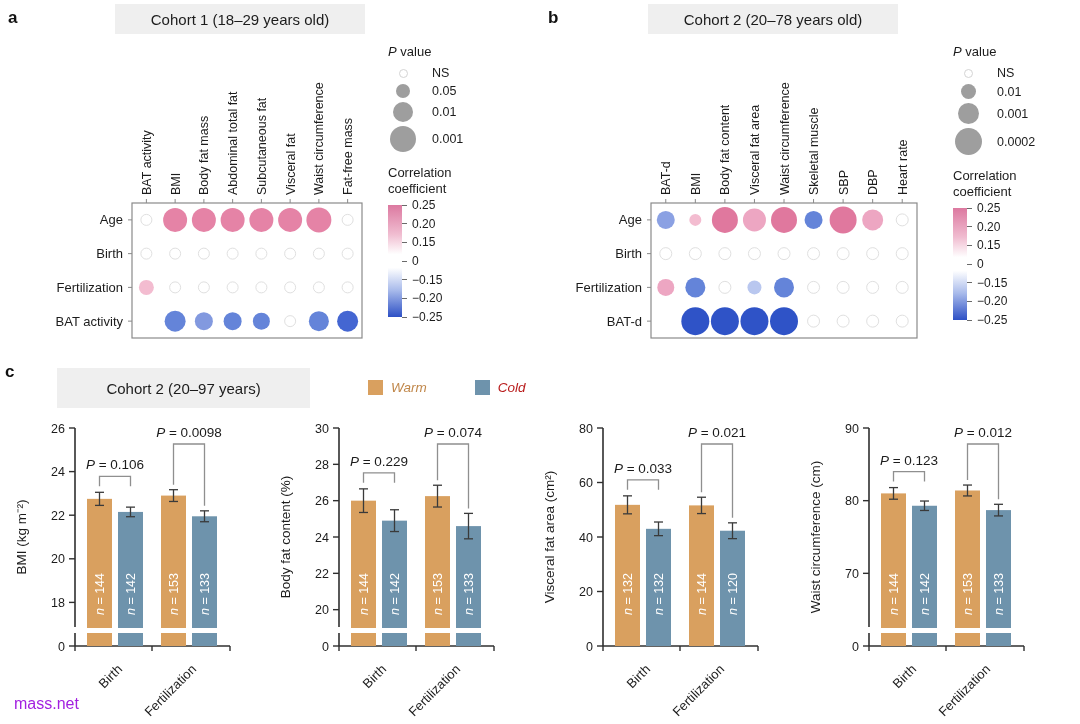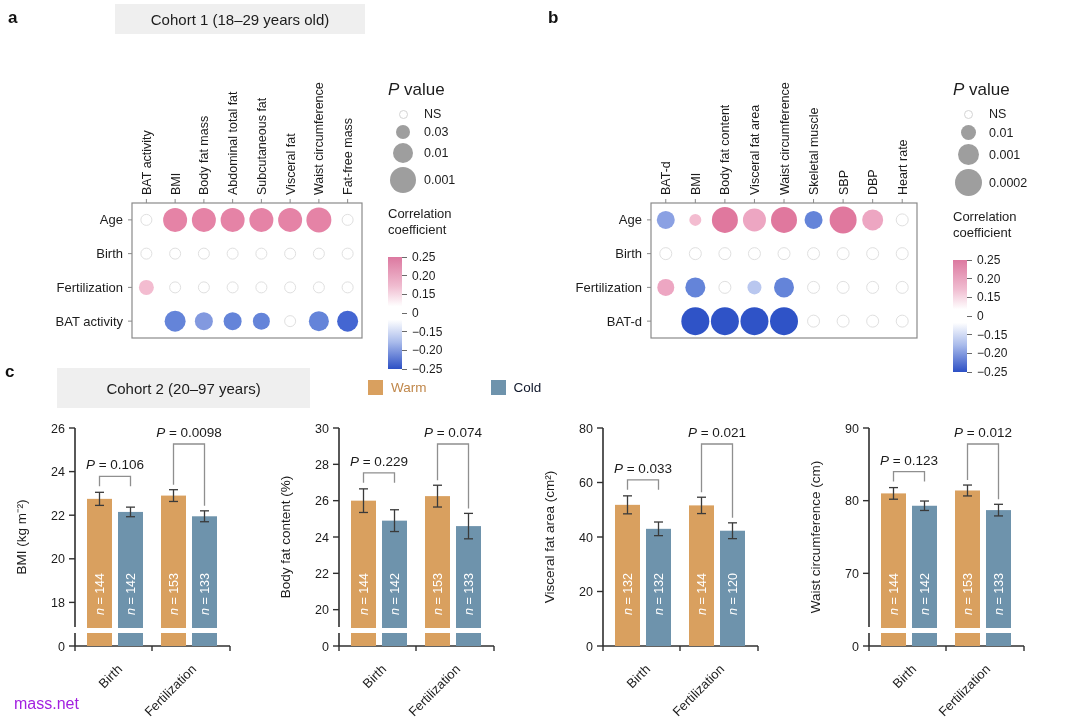--- a/index.html
+++ b/index.html
@@ -3,34 +3,34 @@
 <meta charset="utf-8">
 <style>
   * { margin:0; padding:0; box-sizing:border-box; }
   html,body { background:#fff; }
   body { font-family:"Liberation Sans", sans-serif; color:#1c1c1c; }
   #page { position:relative; width:1080px; height:724px; background:#ffffff; overflow:hidden; }
   .panel-label { position:absolute; font-weight:700; font-size:17px; color:#111; }
   .header-box { position:absolute; background:#efefef; display:flex; align-items:center; justify-content:center; font-size:15px; color:#1c1c1c; }
   svg.panel { position:absolute; overflow:visible; }
   .legend { position:absolute; }
-  .pv-title { font-size:17px; margin-bottom:7px;margin-top:36px; }
+  .pv-title { font-size:13px; margin-bottom:7px; }
   .pv-title .it, .cl-it { font-style:italic; }
   .pv-row { display:flex; align-items:center; margin-bottom:4px; }
   .pv-circ-col { width:30px; display:flex; justify-content:center; align-items:center; flex:none; }
   .pv-circle { border-radius:50%; background:#9e9e9e; flex:none; }
   .pv-circle.open { background:#fff; border:1px solid #d4d4d4; }
-  .pv-label { font-size:12.5px; margin-left:6px; }
+  .pv-label { font-size:12.5px; margin-left:14px; }
   .cb-title { font-size:13px; line-height:16px; margin-top:13px; }
-  .cb-wrap { display:flex; margin-top:19px; }
+  .cb-wrap { display:flex; margin-top:8px; }
   .cb-bar { width:14px; height:112px; flex:none; }
   .cb-ticks { position:relative; width:64px; }
   .cb-tick { position:absolute; left:0; display:flex; align-items:center; font-size:12px; height:14px; white-space:nowrap; }
   .cb-dash { width:5px; height:1px; background:#6a6a6a; margin-right:5px; flex:none; }
-  .c-legend { position:absolute; display:flex; gap:64px; font-size:13.5px; }
+  .c-legend { position:absolute; display:flex; gap:48px; font-size:13.5px;font-style:italic; }
   .c-legend-item { display:flex; align-items:center; gap:8px; }
   .swatch { width:15px; height:15px; flex:none; }
   #watermark { position:absolute; font-size:16px; color:#a21fe0; z-index:6; }
 </style>
 </head>
 <body>
 
 <div id="page">
 
   <div class="panel-label" style="left:8px;top:8px">a</div>
@@ -98,21 +98,21 @@
       <div class="pv-row">
         <div class="pv-circ-col">
           <span class="pv-circle open" style="height: 9px; width: 9px;"></span>
         </div>
         <span class="pv-label">NS</span>
       </div>
       <div class="pv-row">
         <div class="pv-circ-col">
           <span class="pv-circle" style="height: 14px; width: 14px; background: rgb(158, 158, 158);"></span>
         </div>
-        <span class="pv-label">0.03</span>
+        <span class="pv-label">0.05</span>
       </div>
       <div class="pv-row">
         <div class="pv-circ-col">
           <span class="pv-circle" style="height: 20px; width: 20px; background: rgb(158, 158, 158);"></span>
         </div>
         <span class="pv-label">0.01</span>
       </div>
       <div class="pv-row">
         <div class="pv-circ-col">
           <span class="pv-circle" style="height: 26px; width: 26px; background: rgb(158, 158, 158);"></span>
@@ -150,20 +150,21 @@
           </div>
           <div class="cb-tick" style="top: 105px;">
             <span class="cb-dash"></span>
             <span>−0.25</span>
           </div>
         </div>
       </div>
     </div>
 
   <div class="panel-label" style="left:548px;top:8px">b</div>
+  <div class="header-box" style="left:648px;top:4px;width:250px;height:30px">Cohort 2 (20–78 years old)</div>
   <svg id="svg-b" class="panel" style="left:575px;top:40px" width="362" height="305">
       <rect x="76" y="163" width="266" height="135" fill="#fff" stroke="#8a8a8a" stroke-width="1.2"></rect>
       <line x1="90.77777777777777" y1="159" x2="90.77777777777777" y2="163" stroke="#8a8a8a" stroke-width="1"></line>
       <text x="95.27777777777777" y="155" text-anchor="start" font-size="12.5" fill="#1c1c1c" transform="rotate(-90 95.27777777777777 155)">BAT-d</text>
       <line x1="120.33333333333334" y1="159" x2="120.33333333333334" y2="163" stroke="#8a8a8a" stroke-width="1"></line>
       <text x="124.83333333333334" y="155" text-anchor="start" font-size="12.5" fill="#1c1c1c" transform="rotate(-90 124.83333333333334 155)">BMI</text>
       <line x1="149.88888888888889" y1="159" x2="149.88888888888889" y2="163" stroke="#8a8a8a" stroke-width="1"></line>
       <text x="154.38888888888889" y="155" text-anchor="start" font-size="12.5" fill="#1c1c1c" transform="rotate(-90 154.38888888888889 155)">Body fat content</text>
       <line x1="179.44444444444446" y1="159" x2="179.44444444444446" y2="163" stroke="#8a8a8a" stroke-width="1"></line>
       <text x="183.94444444444446" y="155" text-anchor="start" font-size="12.5" fill="#1c1c1c" transform="rotate(-90 183.94444444444446 155)">Visceral fat area</text>
@@ -287,21 +288,21 @@
   <div class="panel-label" style="left:5px;top:362px">c</div>
   <div class="header-box" style="left:57px;top:368px;width:253px;height:40px">Cohort 2 (20–97 years)</div>
 
   <div class="c-legend" style="left:368px;top:380px">
     <div class="c-legend-item">
       <span class="swatch" id="swatch-warm" style="background: rgb(217, 160, 95);"></span>
       <span id="warm-label" style="color: rgb(192, 135, 74);">Warm</span>
     </div>
     <div class="c-legend-item">
       <span class="swatch" id="swatch-cold" style="background: rgb(110, 147, 172);"></span>
-      <span id="cold-label" style="color: #0f172a;">Cold</span>
+      <span id="cold-label" style="color: #b91c1c;">Cold</span>
     </div>
   </div>
 
   <svg id="chart-0" class="panel" style="left:10px;top:403px" width="264" height="320">
       <line x1="65" y1="25" x2="65" y2="224" stroke="#2f2f2f" stroke-width="1.6"></line>
       <line x1="65" y1="230" x2="65" y2="243" stroke="#2f2f2f" stroke-width="1.6"></line>
       <line x1="65" y1="243" x2="220" y2="243" stroke="#2f2f2f" stroke-width="1.6"></line>
       <line x1="65" y1="243" x2="65" y2="248" stroke="#2f2f2f" stroke-width="1.4"></line>
       <line x1="142" y1="243" x2="142" y2="248" stroke="#2f2f2f" stroke-width="1.4"></line>
       <line x1="220" y1="243" x2="220" y2="248" stroke="#2f2f2f" stroke-width="1.4"></line>

